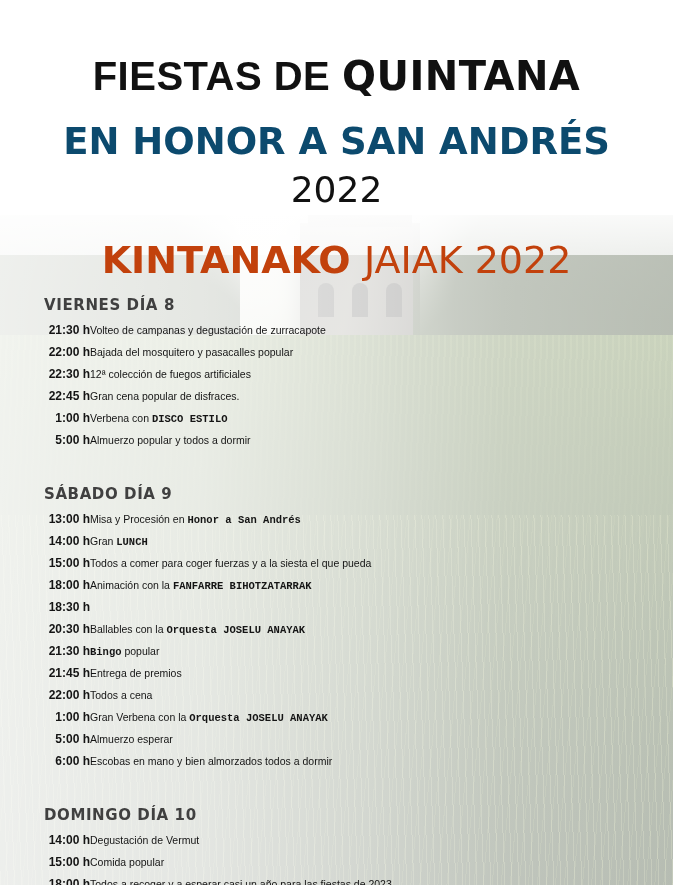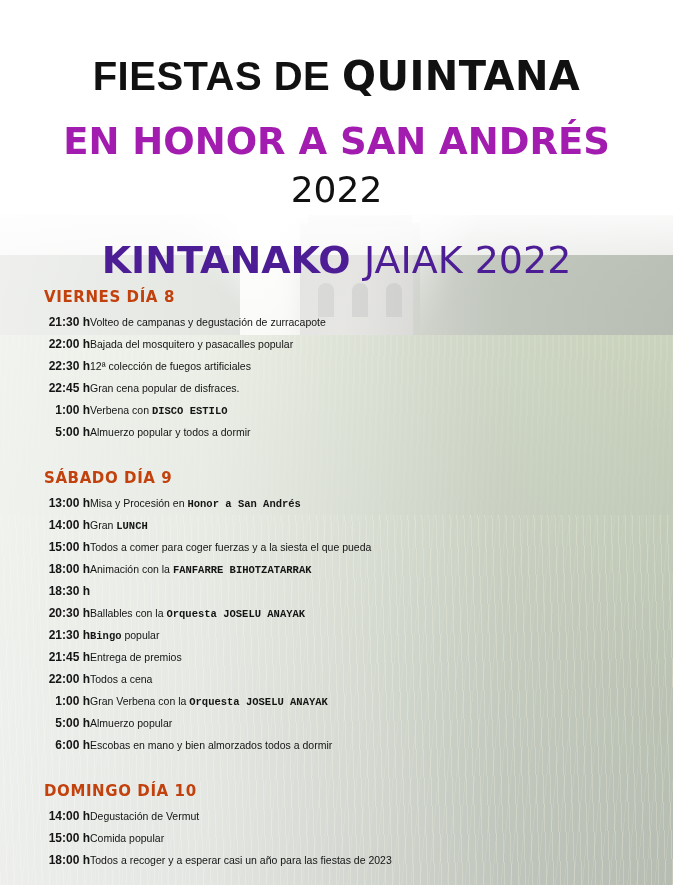--- a/index.html
+++ b/index.html
@@ -135,60 +135,60 @@
     line-height: 1.12;
     white-space: nowrap;
   }
   .title-1 .thin { font-family: "Liberation Sans", sans-serif; font-weight: bold; }
   .title-2 {
     margin: 0;
     padding-top: 6px;
     font-family: "DejaVu Sans", sans-serif;
     font-weight: bold;
     font-size: 37px;
-    color: #a21caf;
+    color: #0c4a6e;
     line-height: 1.15;
     white-space: nowrap;
   }
   .title-3 {
     margin: 0;
     padding-top: 6px;
     font-family: "DejaVu Sans", sans-serif;
     font-weight: normal;
     font-size: 36px;
     color: #111111;
   }
   .title-4 {
     margin: 0;
     padding-top: 28px;
     font-family: "DejaVu Sans", sans-serif;
     font-weight: bold;
     font-size: 38px;
-    color: #4c1d95;
+    color: #c2410c;
     white-space: nowrap;
     text-align: center;
   }
   .title-4 .light { font-weight: normal; }
 
   
   .program {
     position: absolute;
     left: 44px;
     top: 288px;
     width: 600px;
     z-index: 6;
   }
   .day-block { margin-bottom: 14px; }
   .day-title {
     font-family: "DejaVu Sans", sans-serif;
     font-weight: bold;
     font-size: 15px;
     letter-spacing: 0.6px;
-    color: #c2410c;
-    margin: 0 0 9px 0;
+    color: #404040;
+    margin: 8px 0 9px 0;
   }
   .event {
     display: flex;
     align-items: baseline;
     margin: 0 0 8px 0;
     font-size: 10.5px;
     color: #141414;
   }
   .event-time {
     width: 46px;
@@ -297,21 +297,21 @@
         <div class="event">
           <span class="event-time">22:00 h</span>
           <span class="event-text"><span>Todos a cena</span></span>
         </div>
         <div class="event">
           <span class="event-time">1:00 h</span>
           <span class="event-text"><span>Gran Verbena con la </span><b>Orquesta JOSELU ANAYAK</b></span>
         </div>
         <div class="event">
           <span class="event-time">5:00 h</span>
-          <span class="event-text"><span>Almuerzo popular</span></span>
+          <span class="event-text"><span>Almuerzo esperar</span></span>
         </div>
         <div class="event">
           <span class="event-time">6:00 h</span>
           <span class="event-text"><span>Escobas en mano y bien almorzados todos a dormir</span></span>
         </div>
       </div>
       <div class="gap-lg"></div>
       <div class="day-block">
         <div class="day-title">DOMINGO DÍA 10</div>
         <div class="event">

